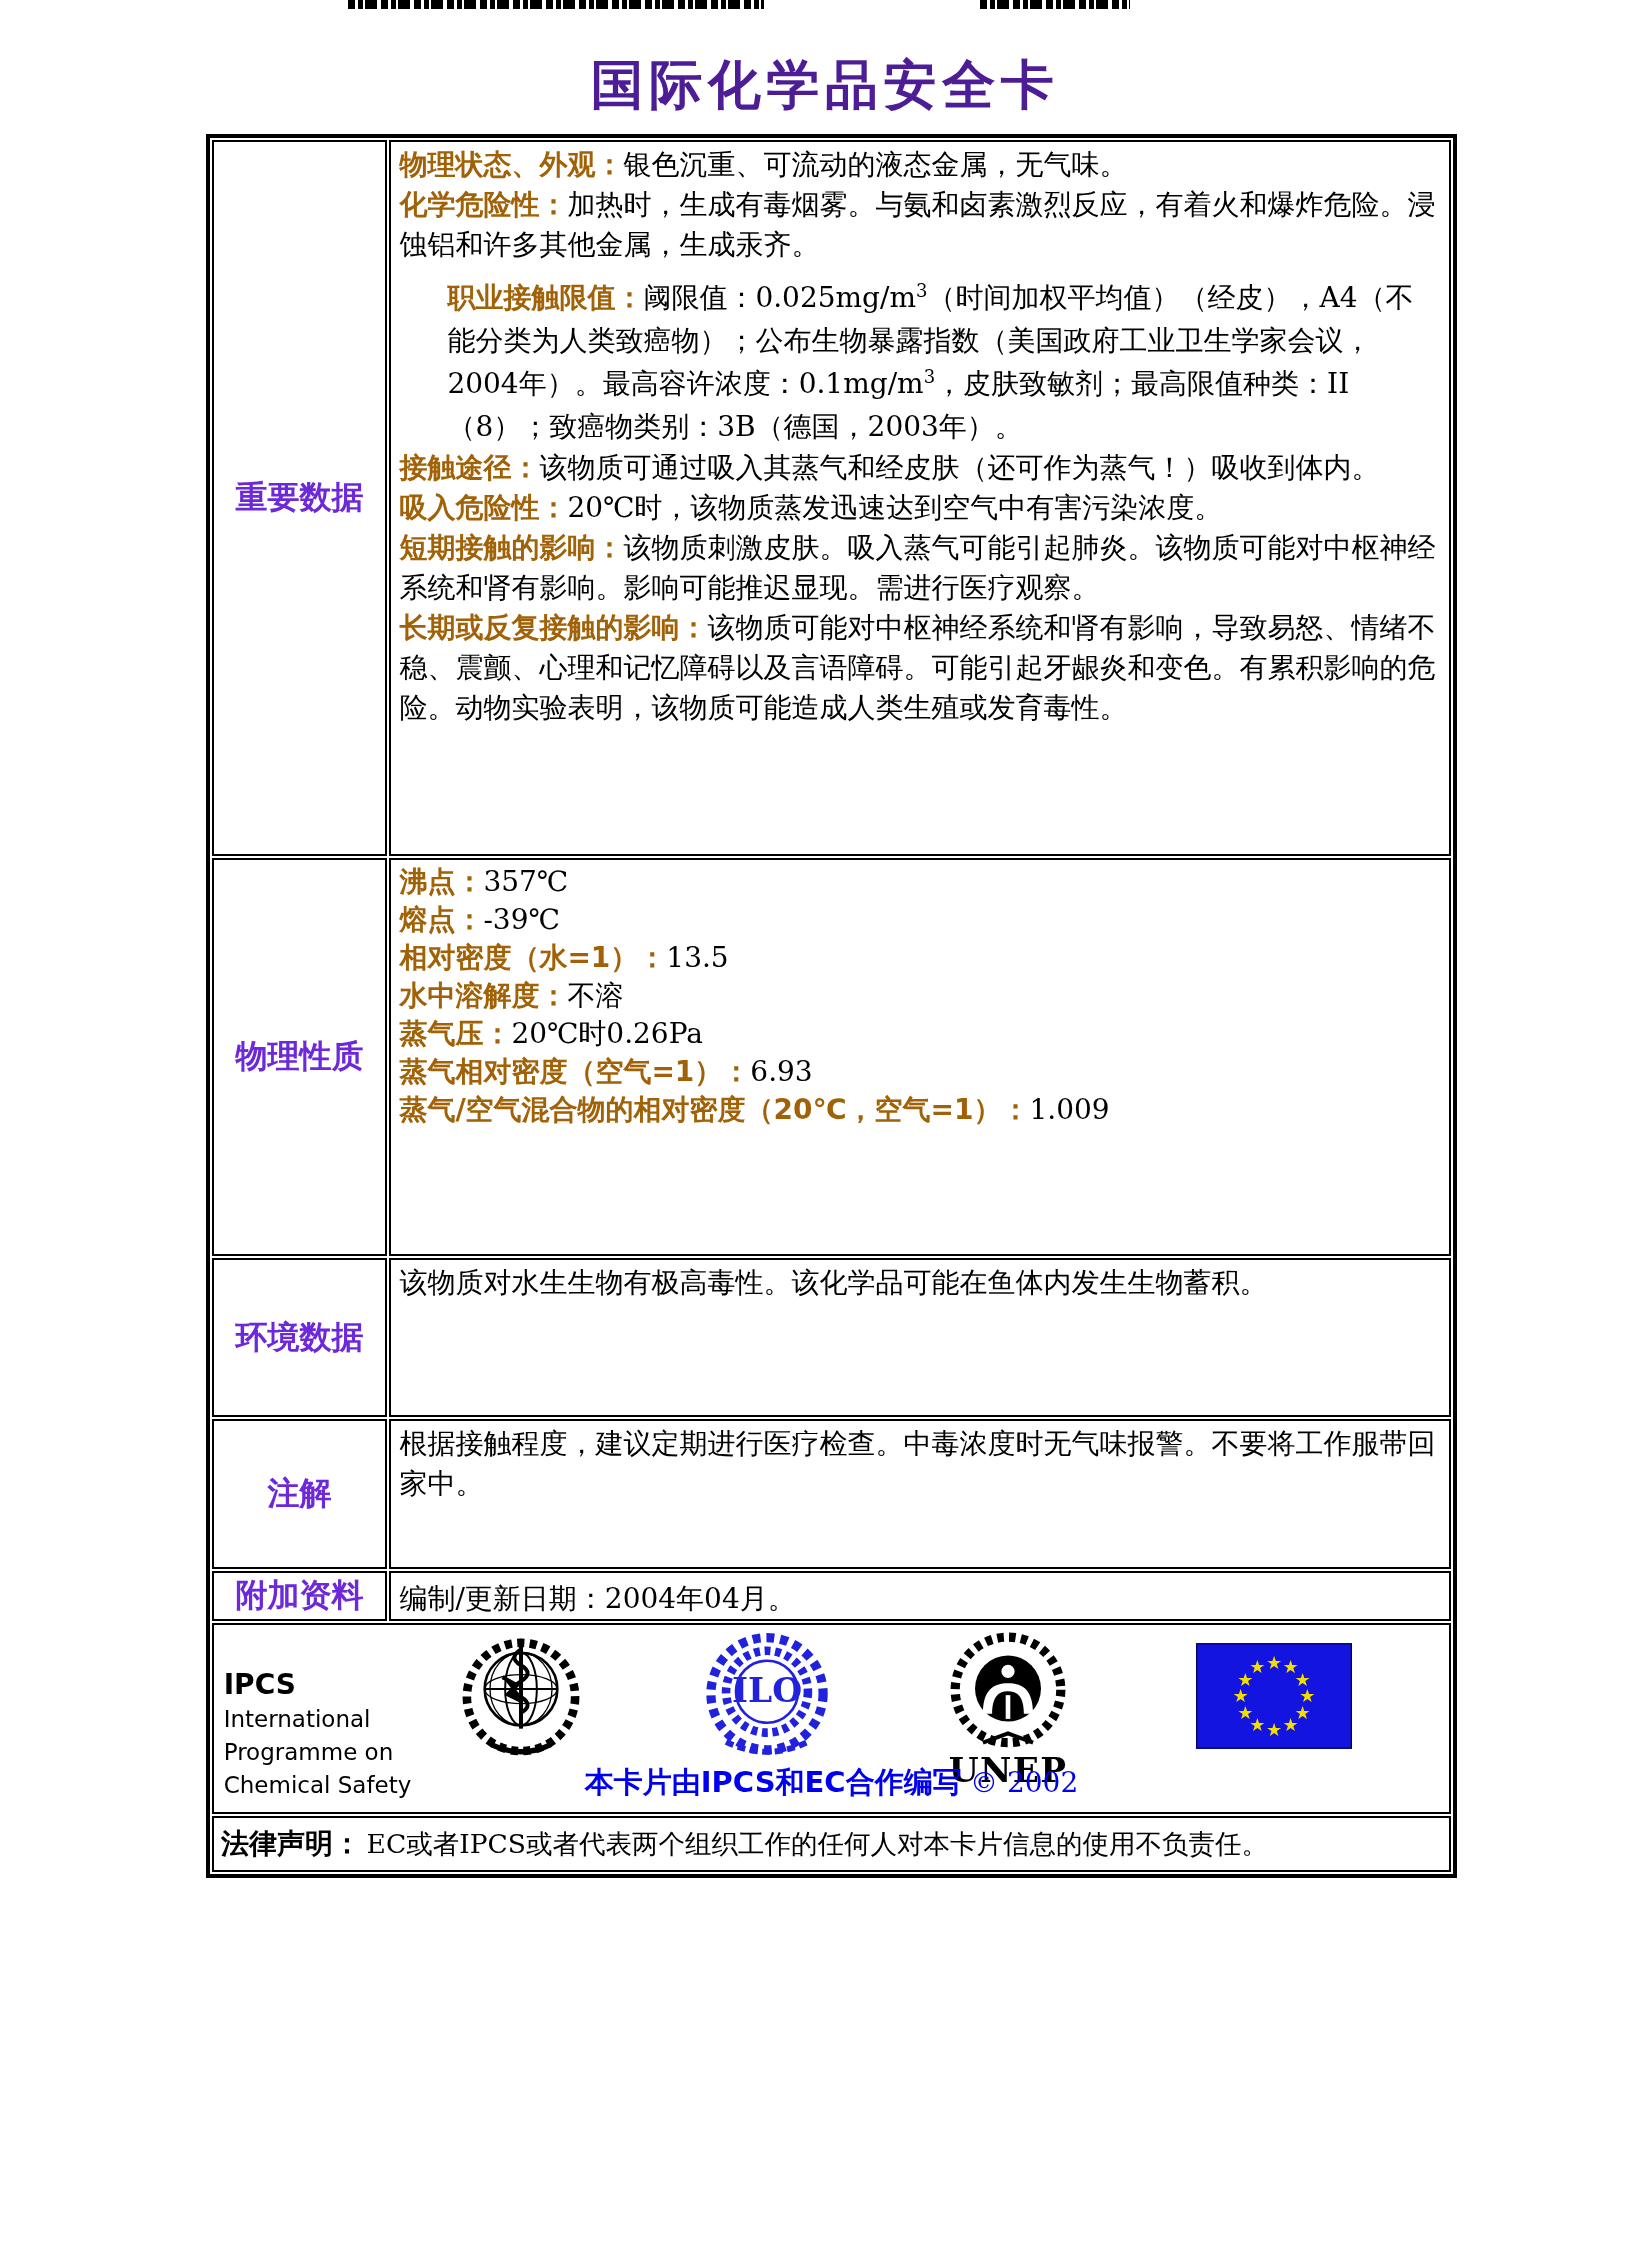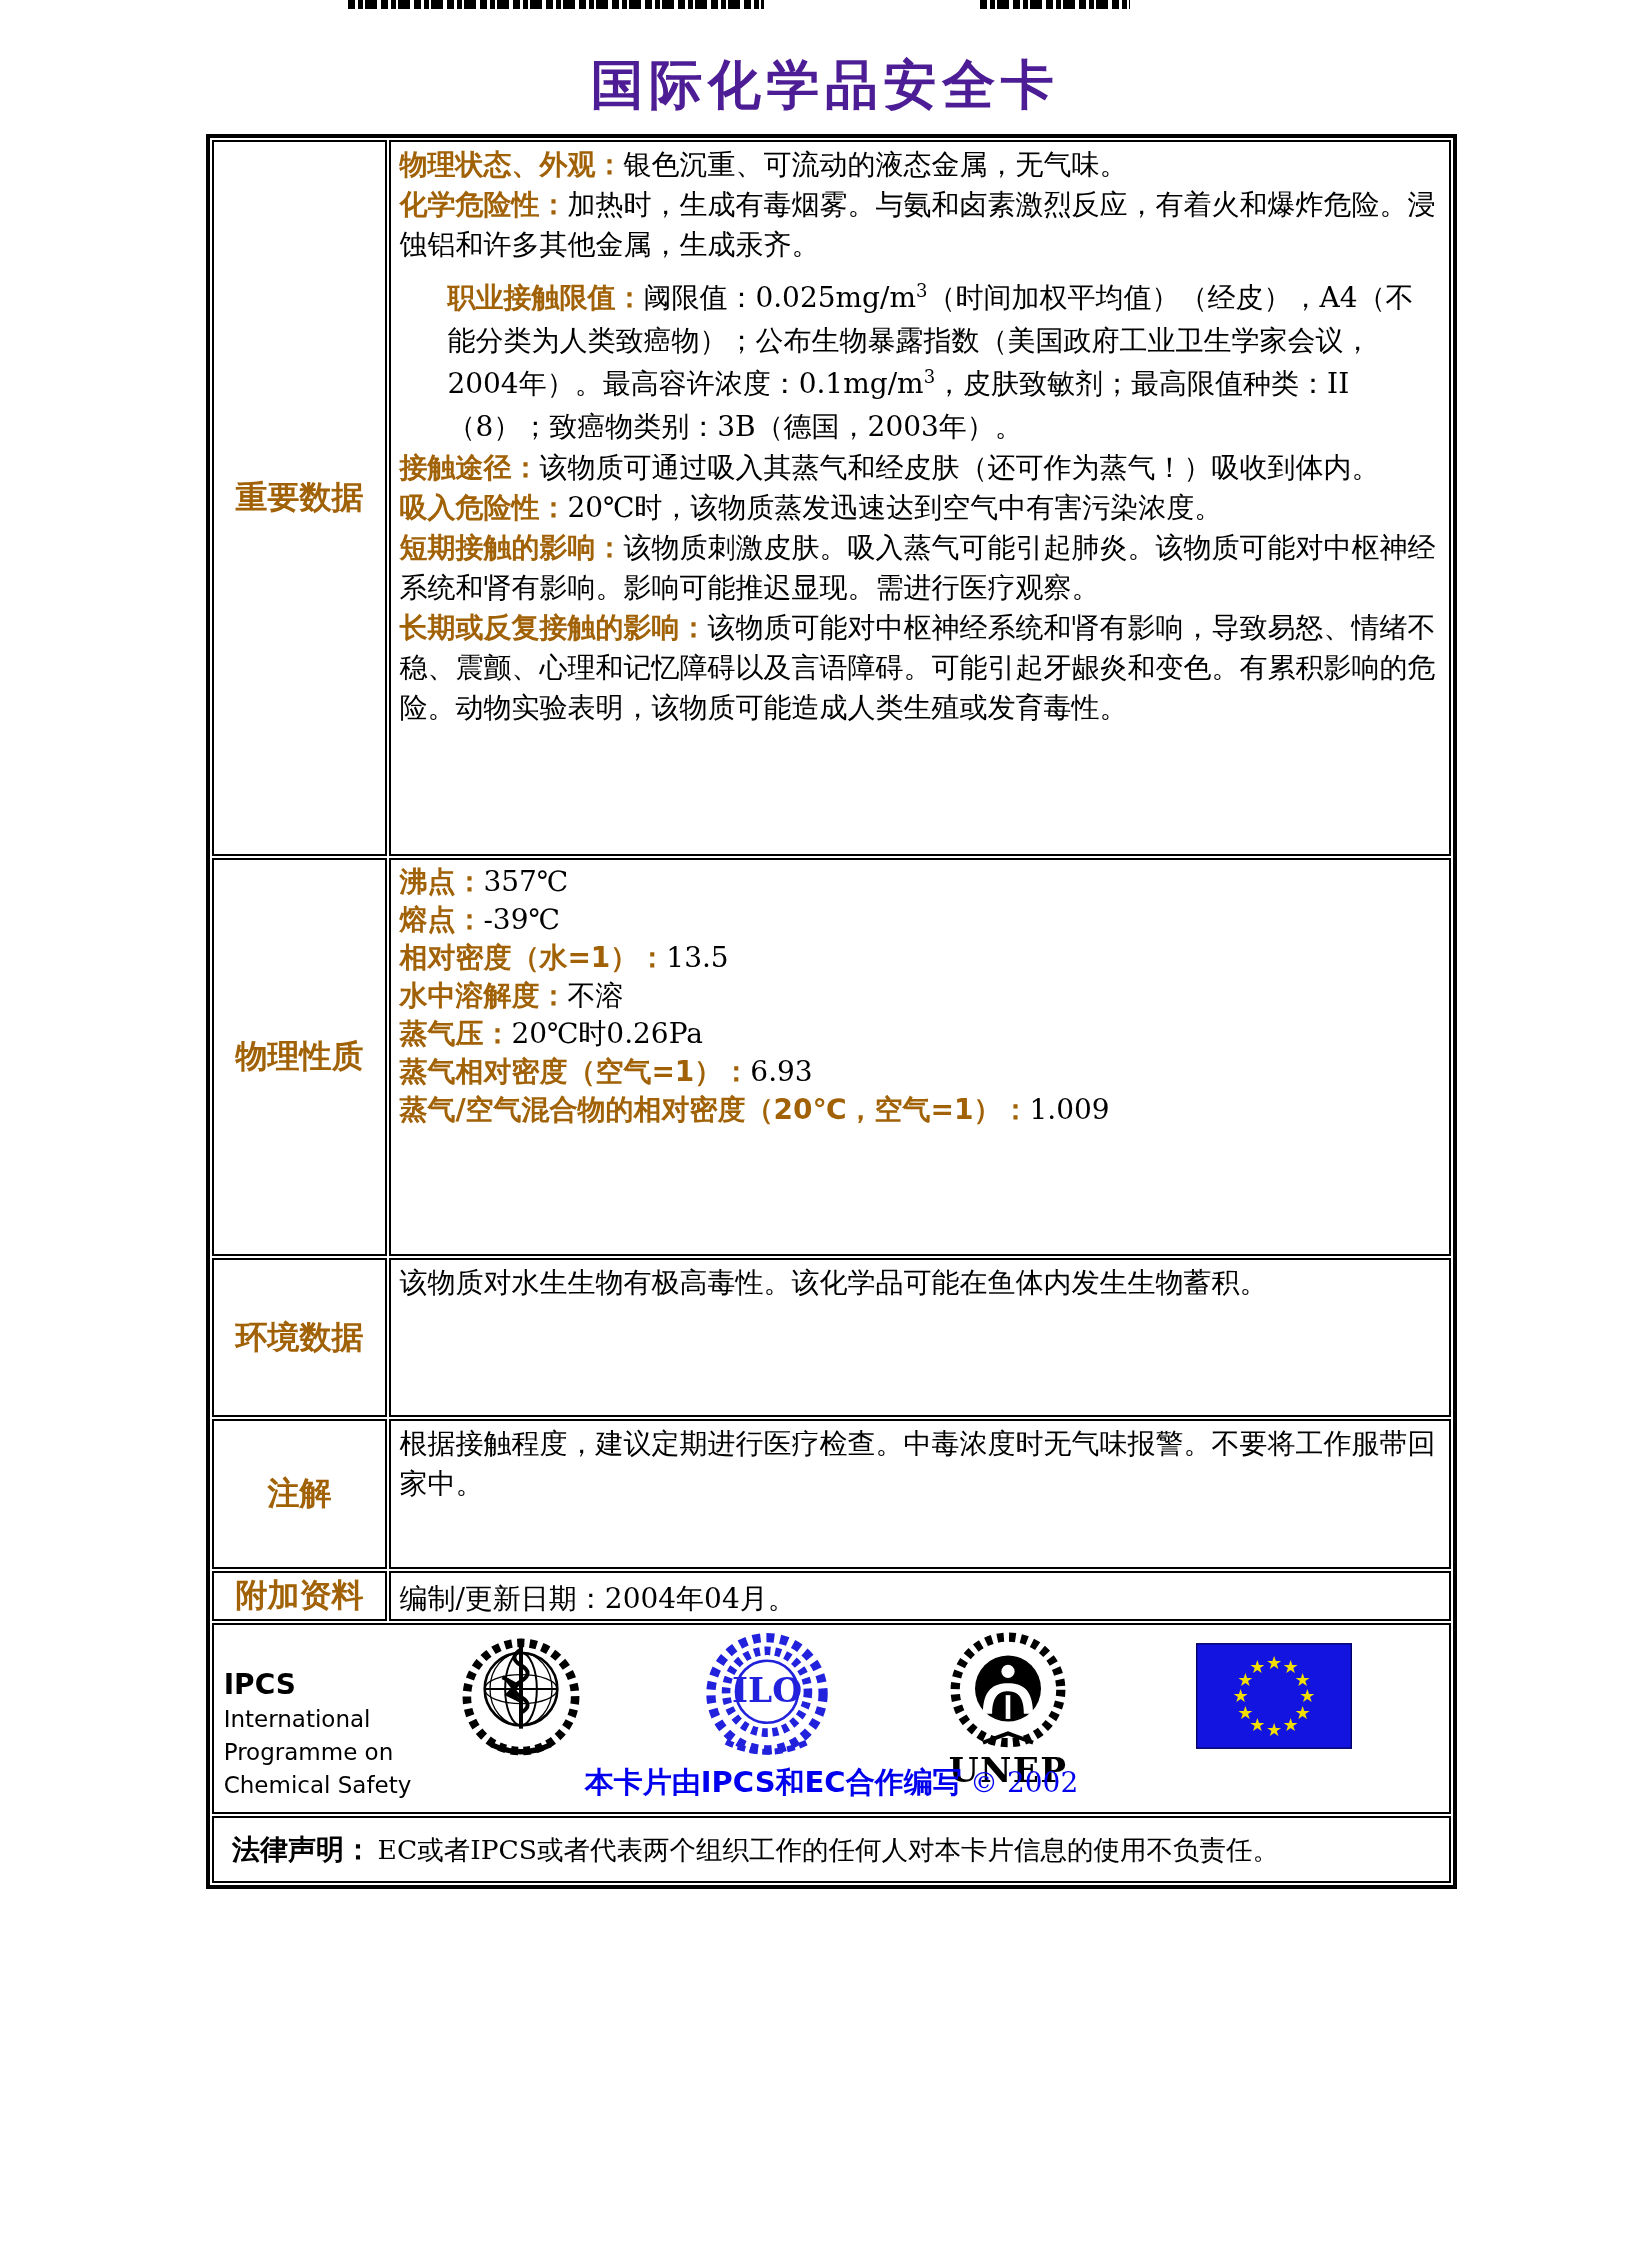--- a/index.html
+++ b/index.html
@@ -17,21 +17,21 @@
          font-size:53px;line-height:60px;color:#4c1d95;letter-spacing:5.6px;}
 
   table.card{position:absolute;left:206px;top:134px;width:1251px;
              border-collapse:separate;border-spacing:2.8px;border:4.2px solid #000;
              table-layout:fixed;background:#fff;}
   col.c-side{width:175px;}
   td{border:2.1px solid #000;background:#fff;vertical-align:top;padding:0;}
 
   td.side{vertical-align:middle;text-align:center;}
   .side-label{font-family:"DejaVu Sans","Liberation Sans",sans-serif;font-weight:bold;
-              font-size:32px;color:#a16207;}
+              font-size:32px;color:#6d28d9;}
 
   td.content{padding:2.8px 9.7px 0 8.4px;font-size:28px;line-height:40px;}
 
   
   .hdr-flex{display:flex;justify-content:space-between;align-items:center;height:54px;padding:0 2.8px 0 5.6px;}
   .hdr-label{font-family:"DejaVu Sans","Liberation Sans",sans-serif;font-weight:bold;font-size:31px;color:#0000EE;}
   .hdr-num{font-size:31px;color:#000;margin-left:9.7px;}
   .substance{font-size:35px;color:#000;}
 
   p.field{margin:0;}
@@ -51,21 +51,21 @@
   .logo{position:absolute;top:5.6px;}
   .who-logo{left:241px;}
   .ilo-logo{left:487px;}
   .unep-logo{left:728px;top:2.8px;}
   .eu-flag{left:982px;top:18px;}
   .caption{position:absolute;left:0;width:100%;top:138px;text-align:center;}
   .caption-text{font-family:"DejaVu Sans","Liberation Sans",sans-serif;font-weight:bold;font-size:29px;color:#0000EE;}
   .caption-year{font-size:28px;color:#0000EE;margin-left:8.4px;}
 
   
-  .legal-flex{display:flex;align-items:center;height:63px;padding-left:18px;}
+  .legal-flex{display:flex;align-items:center;height:52px;padding-left:7px;}
   .legal-label{font-family:"DejaVu Sans","Liberation Sans",sans-serif;font-weight:bold;font-size:28px;color:#000;white-space:nowrap;}
   .legal-text{font-size:26.5px;color:#000;margin-left:5.6px;}
 </style>
 </head>
 <body>
 
 <div class="page">
 
   <div class="clip-frag clip-left"></div>
   <div class="clip-frag clip-right"></div>

